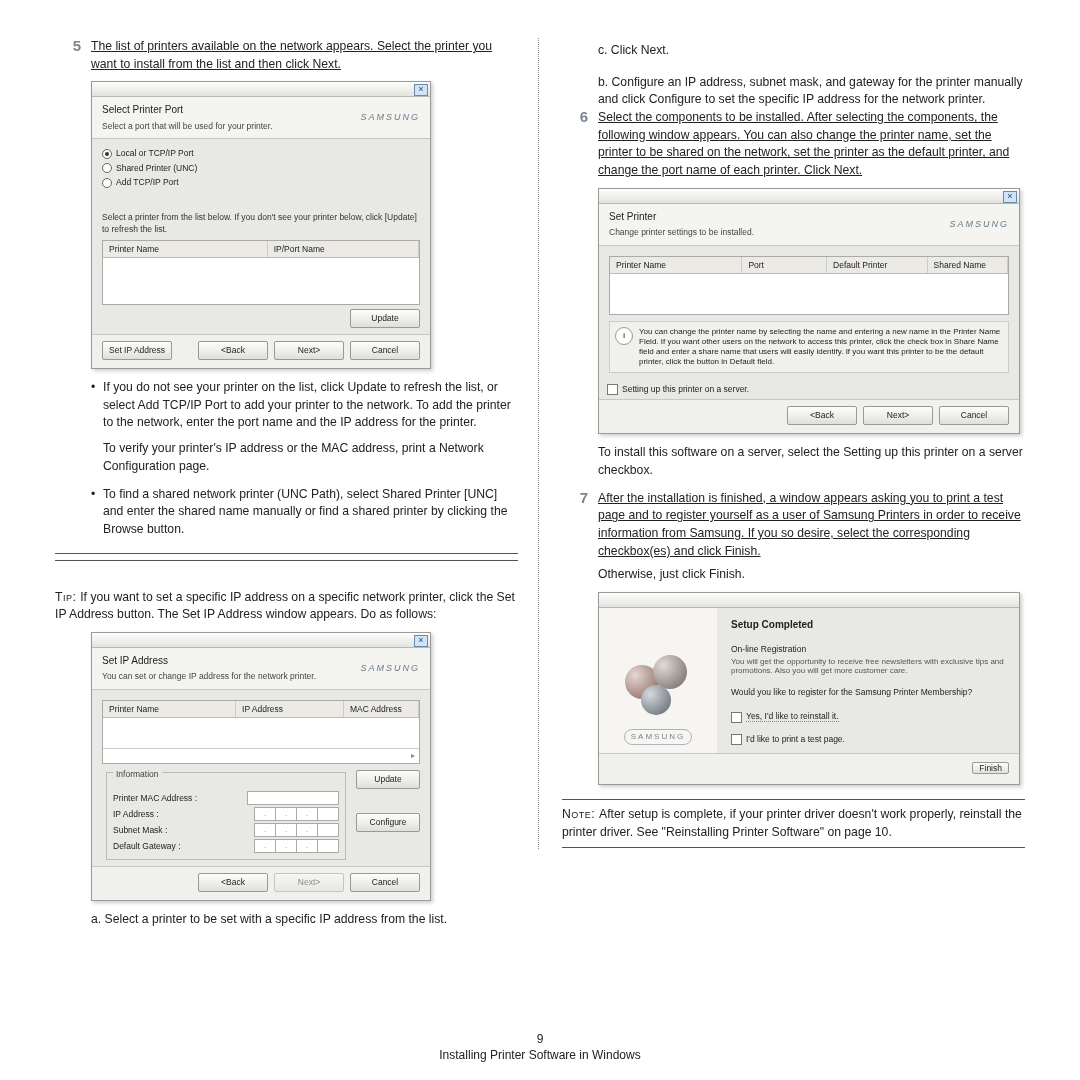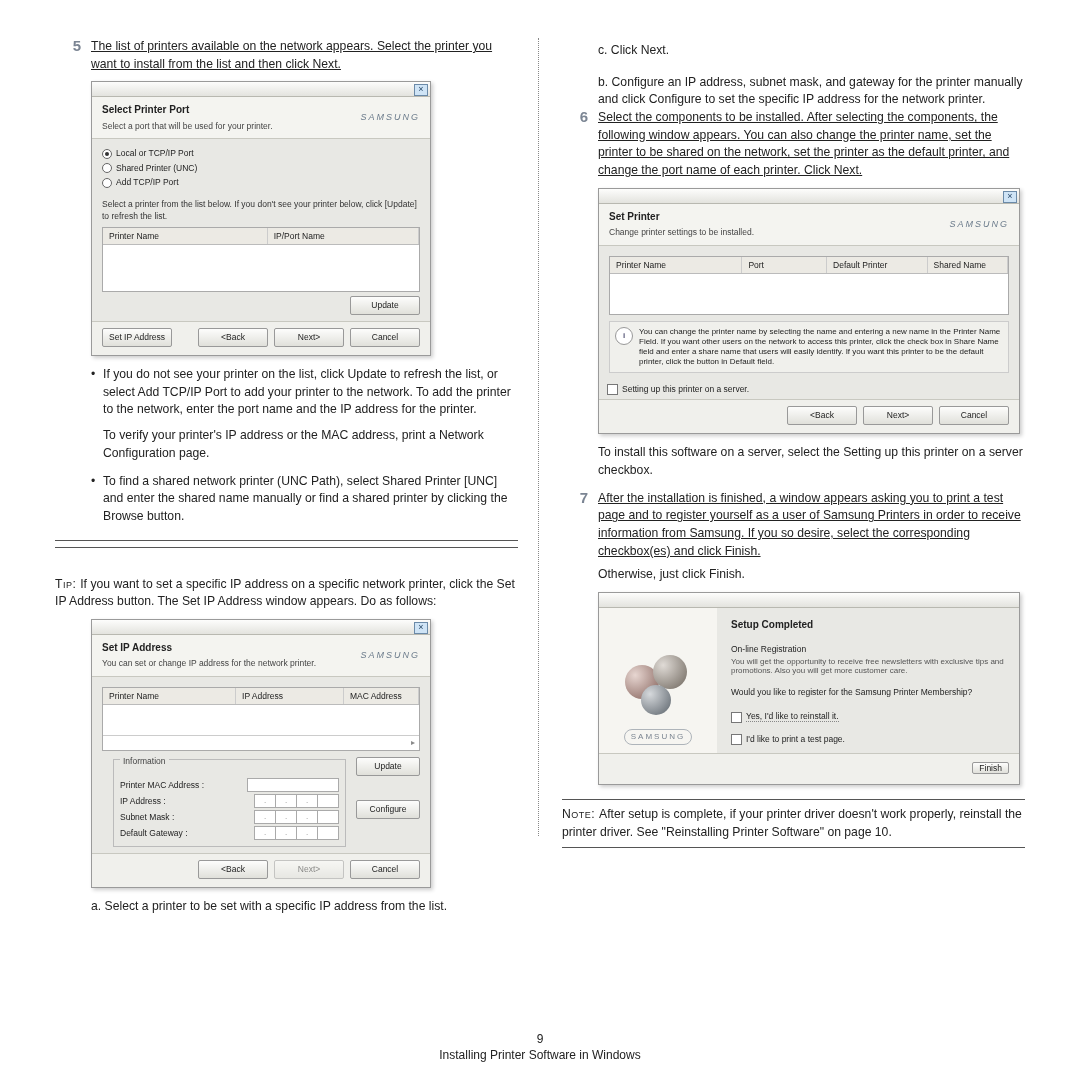--- a/index.html
+++ b/index.html
@@ -87,21 +87,21 @@
     border: 1px solid #6b8aa8;
     color: #2b4b6b;
     font-size: 9px; line-height: 9px; text-align: center;
   }
   .dlg .hdr {
     padding: 6px 10px 6px 10px;
     background: #f4f4f0;
     border-bottom: 1px solid #c8c8c0;
     display:flex; justify-content: space-between; align-items:center;
   }
-  .dlg .hdr .ht { font-weight: bold; font-size: 10px; }
+  .dlg .hdr .ht { font-weight: normal; font-size: 10px; }
   .dlg .hdr .hs { font-size: 8.5px; color: #444; margin-top:2px; display:block;}
   .dlg .logo { font-size: 9px; letter-spacing: 2px; color:#6b7b8b; font-style: italic; }
   .dlg .body { padding: 6px 10px 6px 10px; }
   .dlg .radio-row { margin: 2px 0; font-size: 8.5px; }
   .dlg .radio-row .rb { display:inline-block; width:8px; height:8px; border:1px solid #666; border-radius:50%; vertical-align:middle; margin-right:4px; background:#fff; }
   .dlg .radio-row .rb.sel::after{ content:""; display:block; width:4px; height:4px; background:#333; border-radius:50%; margin:2px; }
   .dlg .tbl {
     margin-top: 4px;
     border: 1px solid #aaa;
     background: #fff;
@@ -116,21 +116,21 @@
   .dlg .btnbar.noborder { border-top:none; background:transparent;}
   .dlg .btn {
     min-width: 56px; height: 17px;
     background: linear-gradient(#fdfdfc,#e0e0da);
     border: 1px solid #999; border-radius:2px;
     font-size: 8.5px; text-align:center; line-height:16px;
     padding: 0 6px;
   }
   .dlg .btn.left-alone { margin-right:auto; }
   .dlg .hint { font-size:8.5px; color:#333; margin:4px 0;}
-  .dlg .fieldset { border:1px solid #bbb; padding: 4px 6px; margin:4px 0 0 11px; font-size:8.5px;}
+  .dlg .fieldset { border:1px solid #bbb; padding: 4px 6px; margin:4px 0 0 4px; font-size:8.5px;}
   .dlg .fieldset .leg { background:#e8e8e4; position:relative; top:-9px; padding:0 3px; font-size:8.5px; color:#444;}
   .dlg .row { display:flex; justify-content:space-between; align-items:center; margin:2px 0; }
   .dlg .row .ipboxes { display:flex; gap:0; }
   .dlg .row .ipboxes .ip { width:20px; height:12px; background:#fff; border:1px solid #aaa; border-right:none; text-align:center; font-size:8px; line-height:12px; color:#888;}
   .dlg .row .ipboxes .ip:last-child{ border-right:1px solid #aaa;}
   .dlg .note-i { display:flex; gap:6px; background:#f0f0ec; border:1px solid #ccc; padding:5px; font-size:8px; line-height:1.25; margin-top:6px; }
   .dlg .note-i .ic { width:16px; height:16px; border:1px solid #999; border-radius:50%; text-align:center; line-height:15px; font-weight:bold; color:#557; background:#fff; flex-shrink:0;}
   .dlg .chk-row { padding: 4px 8px; font-size:8.5px; }
   .dlg .chk { display:inline-block; width:9px; height:9px; border:1px solid #777; background:#fff; vertical-align:middle; margin-right:4px;}
   .dlg .scroll-hint { text-align:right; font-size:8px; color:#888; padding:1px 4px; border-top:1px solid #ccc;}
@@ -175,21 +175,21 @@
         <div>
           <span class="ht">Select Printer Port</span>
           <span class="hs">Select a port that will be used for your printer.</span>
         </div>
         <div class="logo">SAMSUNG</div>
       </div>
       <div class="body">
         <div class="radio-row"><span class="rb sel"></span><span>Local or TCP/IP Port</span></div>
         <div class="radio-row"><span class="rb"></span><span>Shared Printer (UNC)</span></div>
         <div class="radio-row"><span class="rb"></span><span>Add TCP/IP Port</span></div>
-        <div class="hint" style="margin-top:10px;">Select a printer from the list below. If you don't see your printer below, click [Update] to refresh the list.</div>
+        <div class="hint" style="margin-top:23px;">Select a printer from the list below. If you don't see your printer below, click [Update] to refresh the list.</div>
         <div class="tbl">
           <div class="th">
             <span style="width:48%">Printer Name</span>
             <span style="flex:1">IP/Port Name</span>
           </div>
           <div class="tbody"></div>
         </div>
         <div class="btnbar noborder" style="padding:4px 0 0 0;">
           <div class="btn">Update</div>
         </div>

